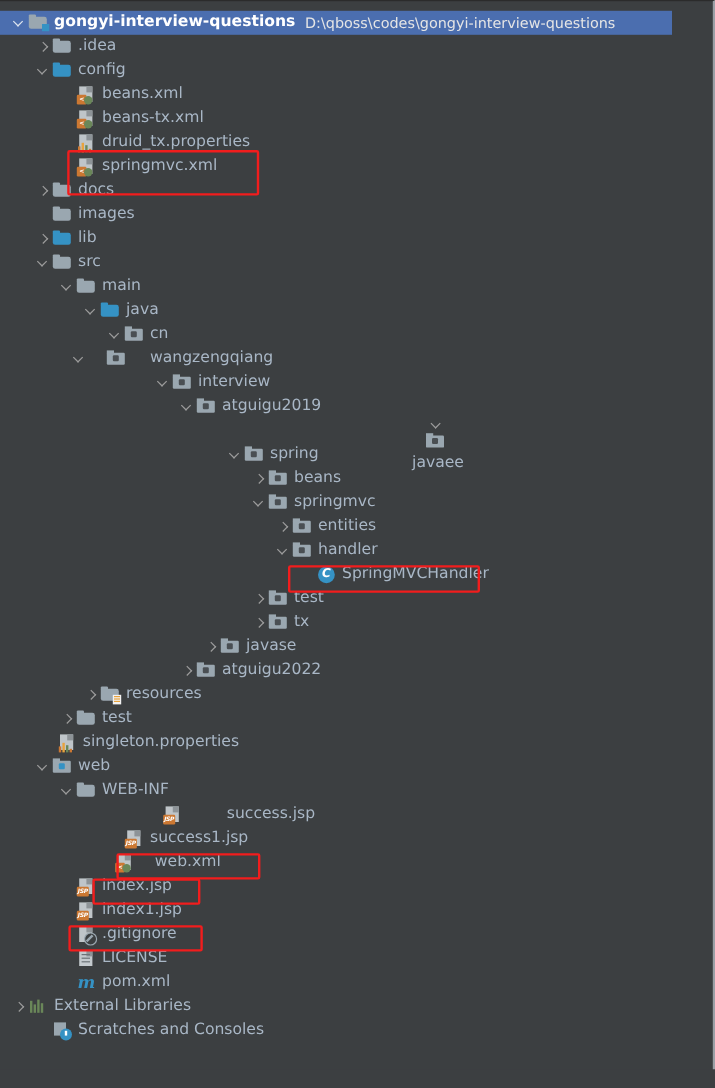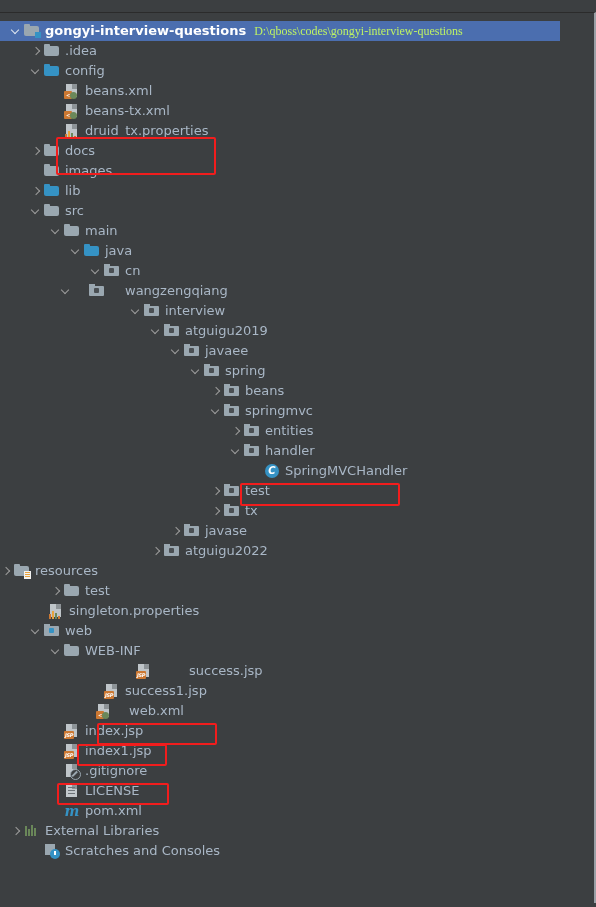--- a/index.html
+++ b/index.html
@@ -10,21 +10,21 @@
   body {
     width: 596px;
     height: 907px;
     font-family: "DejaVu Sans", "Liberation Sans", sans-serif;
     overflow: hidden;
   }
 
   #project-panel {
     position: absolute;
     left: 0;
-    top: 12px;
+    top: 0;
     width: 596px;
     height: 891px;
     background: #3c3f41;
     box-sizing: border-box;
     border-right: 2px solid #9aa0a6;
     border-top: 1px solid #2b2b2b;
     overflow: hidden;
   }
 
   #tree {
@@ -41,21 +41,21 @@
     white-space: nowrap;
     font-size: 13px;
     color: #a9b7c6;
     display: flex;
     align-items: center;
   }
   .row.selected {
     background: #4b6eaf;
   }
   .row.selected .label { color: #ffffff; font-weight: bold; }
-  .row.selected .path  { color: #bef264; font-family: Liberation Serif, serif; }
+  .row.selected .path  { color: #e5e5e5; }
 
   .arrow {
     width: 11px;
     height: 11px;
     flex: 0 0 11px;
     position: relative;
     margin-right: 3px;
   }
   .arrow.none::before { content: none; }
   .arrow.right::before {
@@ -348,20 +348,29 @@
             <i class="fold"></i>
             <i class="bars">
               <i></i>
               <i></i>
               <i></i>
               <i></i>
             </i>
           </span>
           <span class="label">druid_tx.properties</span>
         </div>
+        <div class="row" style="padding-left: 50px;">
+          <span class="arrow none"></span>
+          <span class="icon ic-file ic-xml">
+            <i class="page"></i>
+            <i class="fold"></i>
+            <i class="tag">&lt;</i>
+          </span>
+          <span class="label">springmvc.xml</span>
+        </div>
         <div class="row" style="padding-left: 30px;">
           <span class="arrow right"></span>
           <span class="icon ic-folder">
             <i class="ftab"></i>
             <i class="fbody"></i>
           </span>
           <span class="label">docs</span>
         </div>
         <div class="row" style="padding-left: 30px;">
           <span class="arrow none"></span>
@@ -432,21 +441,21 @@
         </div>
         <div class="row" style="padding-left: 150px;">
           <span class="arrow down"></span>
           <span class="icon ic-package">
             <i class="ptab"></i>
             <i class="pbody"></i>
             <i class="pdot"></i>
           </span>
           <span class="label">atguigu2019</span>
         </div>
-        <div class="row" style="padding-left: 170px;">
+        <div class="row" style="padding-left: 170px; flex-direction: column;">
           <span class="arrow down"></span>
           <span class="icon ic-package">
             <i class="ptab"></i>
             <i class="pbody"></i>
             <i class="pdot"></i>
           </span>
           <span class="label">javaee</span>
         </div>
         <div class="row" style="padding-left: 190px;">
           <span class="arrow down"></span>
@@ -530,21 +539,21 @@
         </div>
         <div class="row" style="padding-left: 150px;">
           <span class="arrow right"></span>
           <span class="icon ic-package">
             <i class="ptab"></i>
             <i class="pbody"></i>
             <i class="pdot"></i>
           </span>
           <span class="label">atguigu2022</span>
         </div>
-        <div class="row" style="">
+        <div class="row" style="padding-left: 70px;">
           <span class="arrow right"></span>
           <span class="icon ic-folder ic-folder-res">
             <i class="ftab"></i>
             <i class="fbody"></i>
             <i class="badge"></i>
           </span>
           <span class="label">resources</span>
         </div>
         <div class="row" style="padding-left: 50px;">
           <span class="arrow right"></span>

